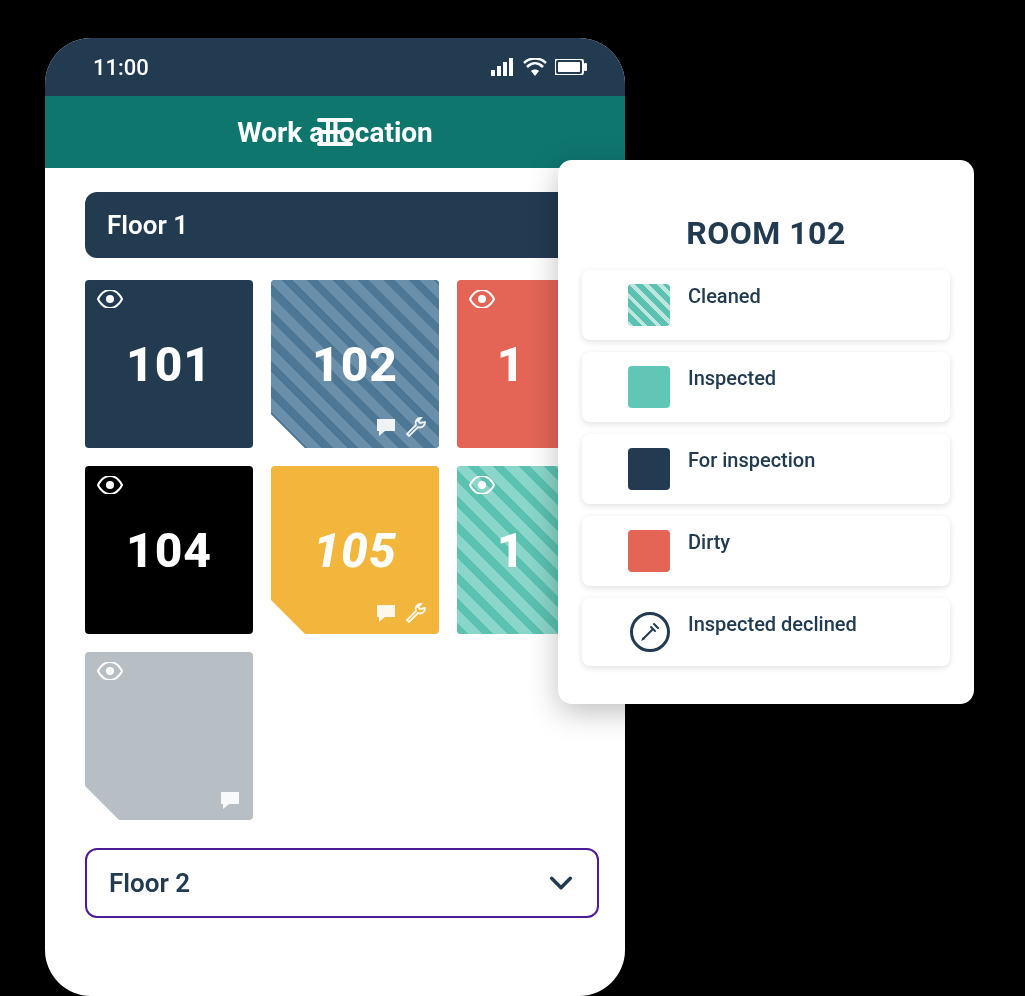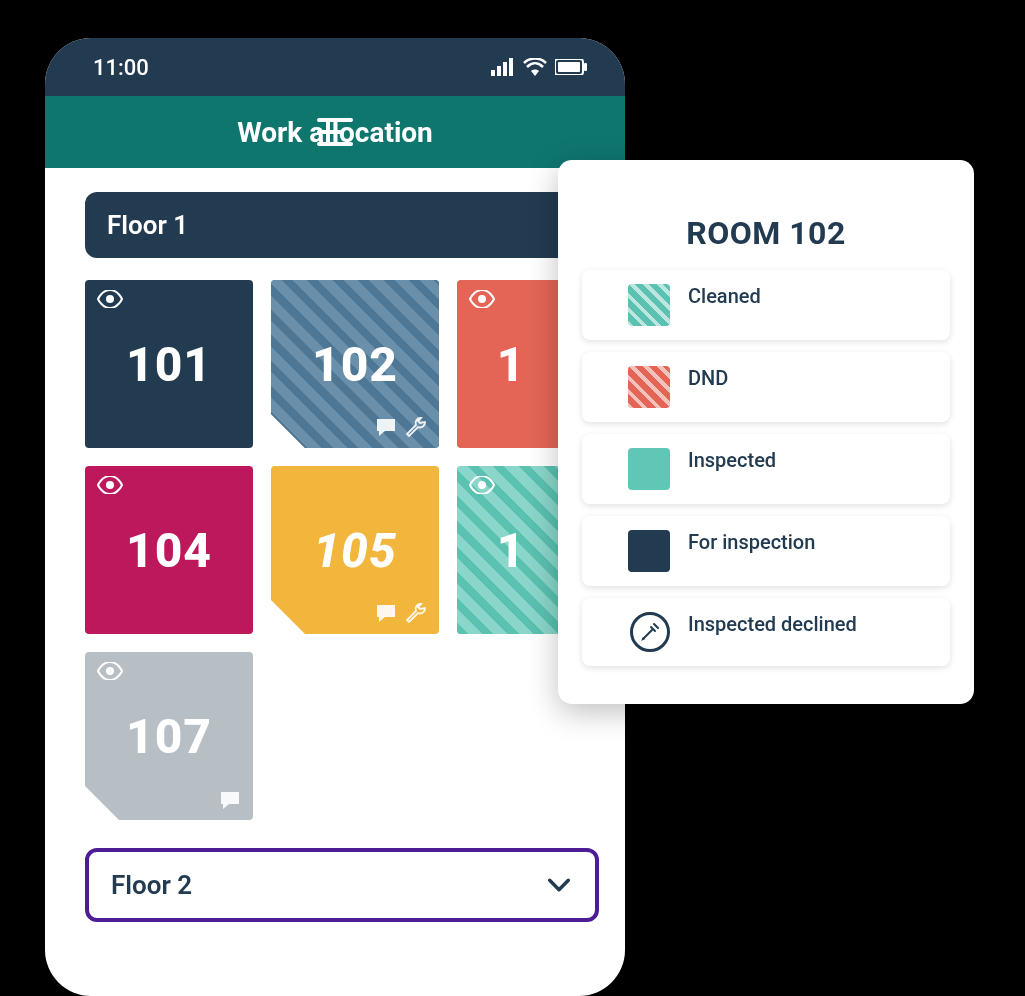--- a/index.html
+++ b/index.html
@@ -59,21 +59,21 @@
     color: #fff;
     border-radius: 12px;
     padding: 18px 22px;
     font-size: 26px;
     font-weight: 600;
     margin-bottom: 22px;
   }
   .floor-header-light {
     background: #fff;
     color: #223b51;
-    border: 4px solid #4c1d95;
+    border: 2px solid #4c1d95;
     border-radius: 12px;
     padding: 18px 22px;
     font-size: 26px;
     font-weight: 600;
     margin-top: 28px;
     display:flex; align-items:center; justify-content:space-between;gap:42px;
   }
   .room-grid {
     display: grid;
     grid-template-columns: 168px 168px 168px;
@@ -83,21 +83,21 @@
     position: relative;
     height: 168px;
     border-radius: 4px;
     display:flex; align-items:center; justify-content:center;
     color:#fff;
     cursor:pointer;
     overflow:hidden;
   }
   .room-num { font-size: 48px; font-weight: 800; letter-spacing: 1px; z-index:3; }
   .tile-solid-navy { background:#223b51; }
-  .tile-solid-teal { background:#be185d; }
+  .tile-solid-teal { background:#000000; }
   .tile-solid-yellow { background:#f2b63c;font-style:italic; }
   .tile-solid-red { background:#e46556; }
   .tile-solid-grey { background:#b7bfc5; }
   .stripes::before {
     content:"";
     position:absolute; inset:0;
     z-index:2;
     background-image: repeating-linear-gradient(45deg, rgba(255,255,255,0.55) 0px, rgba(255,255,255,0.55) 6px, transparent 6px, transparent 17px);
   }
   .stripes-blue::before {
@@ -265,21 +265,20 @@
             <circle cx="13" cy="9" r="4" fill="#fff"></circle>
           </svg>
         <span class="room-num" style="margin-left:-60px">1</span>
       </div>
 
       <div class="room-tile tile-solid-grey tile-notch">
         <svg class="eye-icon" width="26" height="18" viewBox="0 0 26 18">
             <path d="M13 0 C5 0 1 9 1 9 s4 9 12 9 s12-9 12-9 S21 0 13 0 Z" fill="none" stroke="#fff" stroke-width="2"></path>
             <circle cx="13" cy="9" r="4" fill="#fff"></circle>
           </svg>
-        <span class="room-num">107</span>
         <div class="bottom-icons">
           <svg class="comment-ic" width="22" height="20" viewBox="0 0 22 20">
               <path d="M2 2 h18 v12 h-10 l-6 5 v-5 h-2 Z" fill="#fff"></path>
             </svg>
         </div>
       </div>
 
 
     </div>
 
@@ -296,41 +295,41 @@
 <div class="popup">
   <div class="popup-title">ROOM 102</div>
 
   <div class="status-option">
     <div class="swatch-wrap">
         <div class="swatch sw-teal-stripe"></div>
       </div>
     <span>Cleaned</span>
   </div>
 
-  <div class="status-option">
-    <div class="swatch-wrap">
-        <div class="swatch sw-red-stripe"></div>
-      </div>
-    <span>DND</span>
-  </div>
 
   <div class="status-option">
     <div class="swatch-wrap">
         <div class="swatch sw-teal"></div>
       </div>
     <span>Inspected</span>
   </div>
 
   <div class="status-option">
     <div class="swatch-wrap">
         <div class="swatch sw-navy"></div>
       </div>
     <span>For inspection</span>
   </div>
 
+  <div class="status-option">
+    <div class="swatch-wrap">
+        <div class="swatch sw-red"></div>
+      </div>
+    <span>Dirty</span>
+  </div>
 
   <div class="status-option">
     <div class="swatch-wrap">
       <div class="sw-circle">
         <svg width="22" height="22" viewBox="0 0 22 22">
             <path d="M4 18 L14 8 M12 6 l4 4 M15 3 l4 4" stroke="#223b51" stroke-width="2" fill="none" stroke-linecap="round"></path>
             <path d="M2 20 l4 -2 l-2 -2 Z" fill="#223b51"></path>
           </svg>
       </div>
     </div>

